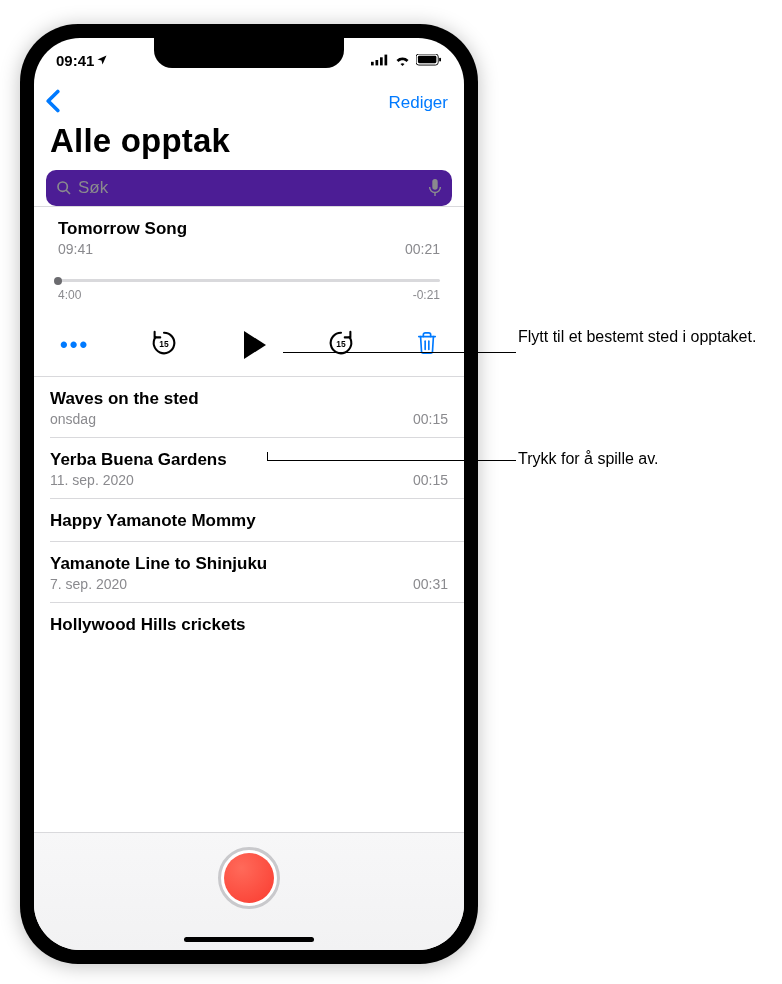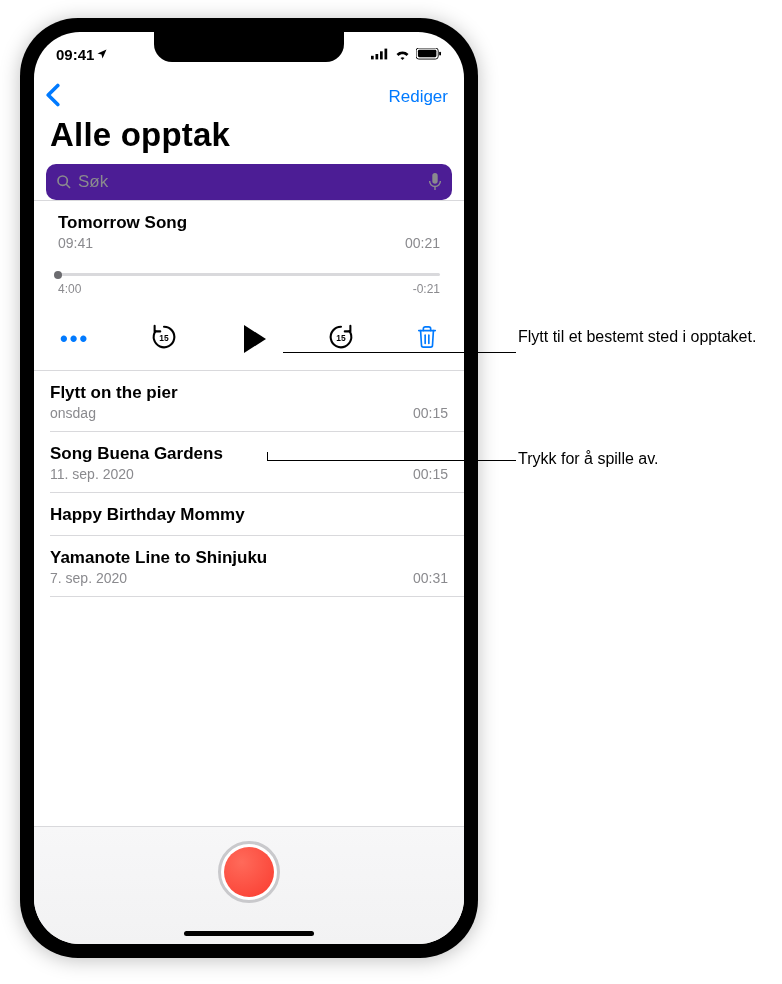--- a/index.html
+++ b/index.html
@@ -6,21 +6,21 @@
   body {
     font-family: -apple-system, BlinkMacSystemFont, "Helvetica Neue", Arial, sans-serif;
     background: #fff;
     width: 782px;
     height: 984px;
     position: relative;
   }
   .phone-frame {
     position: absolute;
     left: 20px;
-    top: 18px;
+    top: 24px;
     width: 458px;
     height: 940px;
     border-radius: 58px;
     background: #000;
     padding: 14px;
     box-shadow: 0 2px 20px rgba(0,0,0,0.25);
   }
   .phone-screen {
     width: 100%;
     height: 100%;
@@ -252,51 +252,54 @@
               <path d="M5 6l1 16a2 2 0 002 2h8a2 2 0 002-2l1-16"></path>
               <line x1="10" y1="11" x2="10" y2="20"></line>
                 <line x1="14" y1="11" x2="14" y2="20"></line>
             </svg>
           </span>
         </div>
       </div>
       <div class="divider-full"></div>
 
       <div class="list-row">
-        <div class="row-title">Flytt on the pier</div>
+        <div class="row-title">Waves on the sted</div>
         <div class="row-sub">
           <span>onsdag</span>
           <span>00:15</span>
         </div>
       </div>
       <div class="divider"></div>
 
       <div class="list-row">
-        <div class="row-title">Song Buena Gardens</div>
+        <div class="row-title">Yerba Buena Gardens</div>
         <div class="row-sub">
           <span>11. sep. 2020</span>
           <span>00:15</span>
         </div>
       </div>
       <div class="divider"></div>
 
       <div class="list-row">
-        <div class="row-title">Happy Birthday Mommy</div>
+        <div class="row-title">Happy Yamanote Mommy</div>
       </div>
       <div class="divider"></div>
 
       <div class="list-row">
         <div class="row-title">Yamanote Line to Shinjuku</div>
         <div class="row-sub">
           <span>7. sep. 2020</span>
           <span>00:31</span>
         </div>
       </div>
       <div class="divider"></div>
 
+      <div class="list-row">
+        <div class="row-title">Hollywood Hills crickets</div>
+      </div>
     </div>
 
     <div class="bottom-bar">
       <div class="record-outer">
         <div class="record-inner"></div>
       </div>
       <div class="home-indicator"></div>
     </div>
 
   </div>

